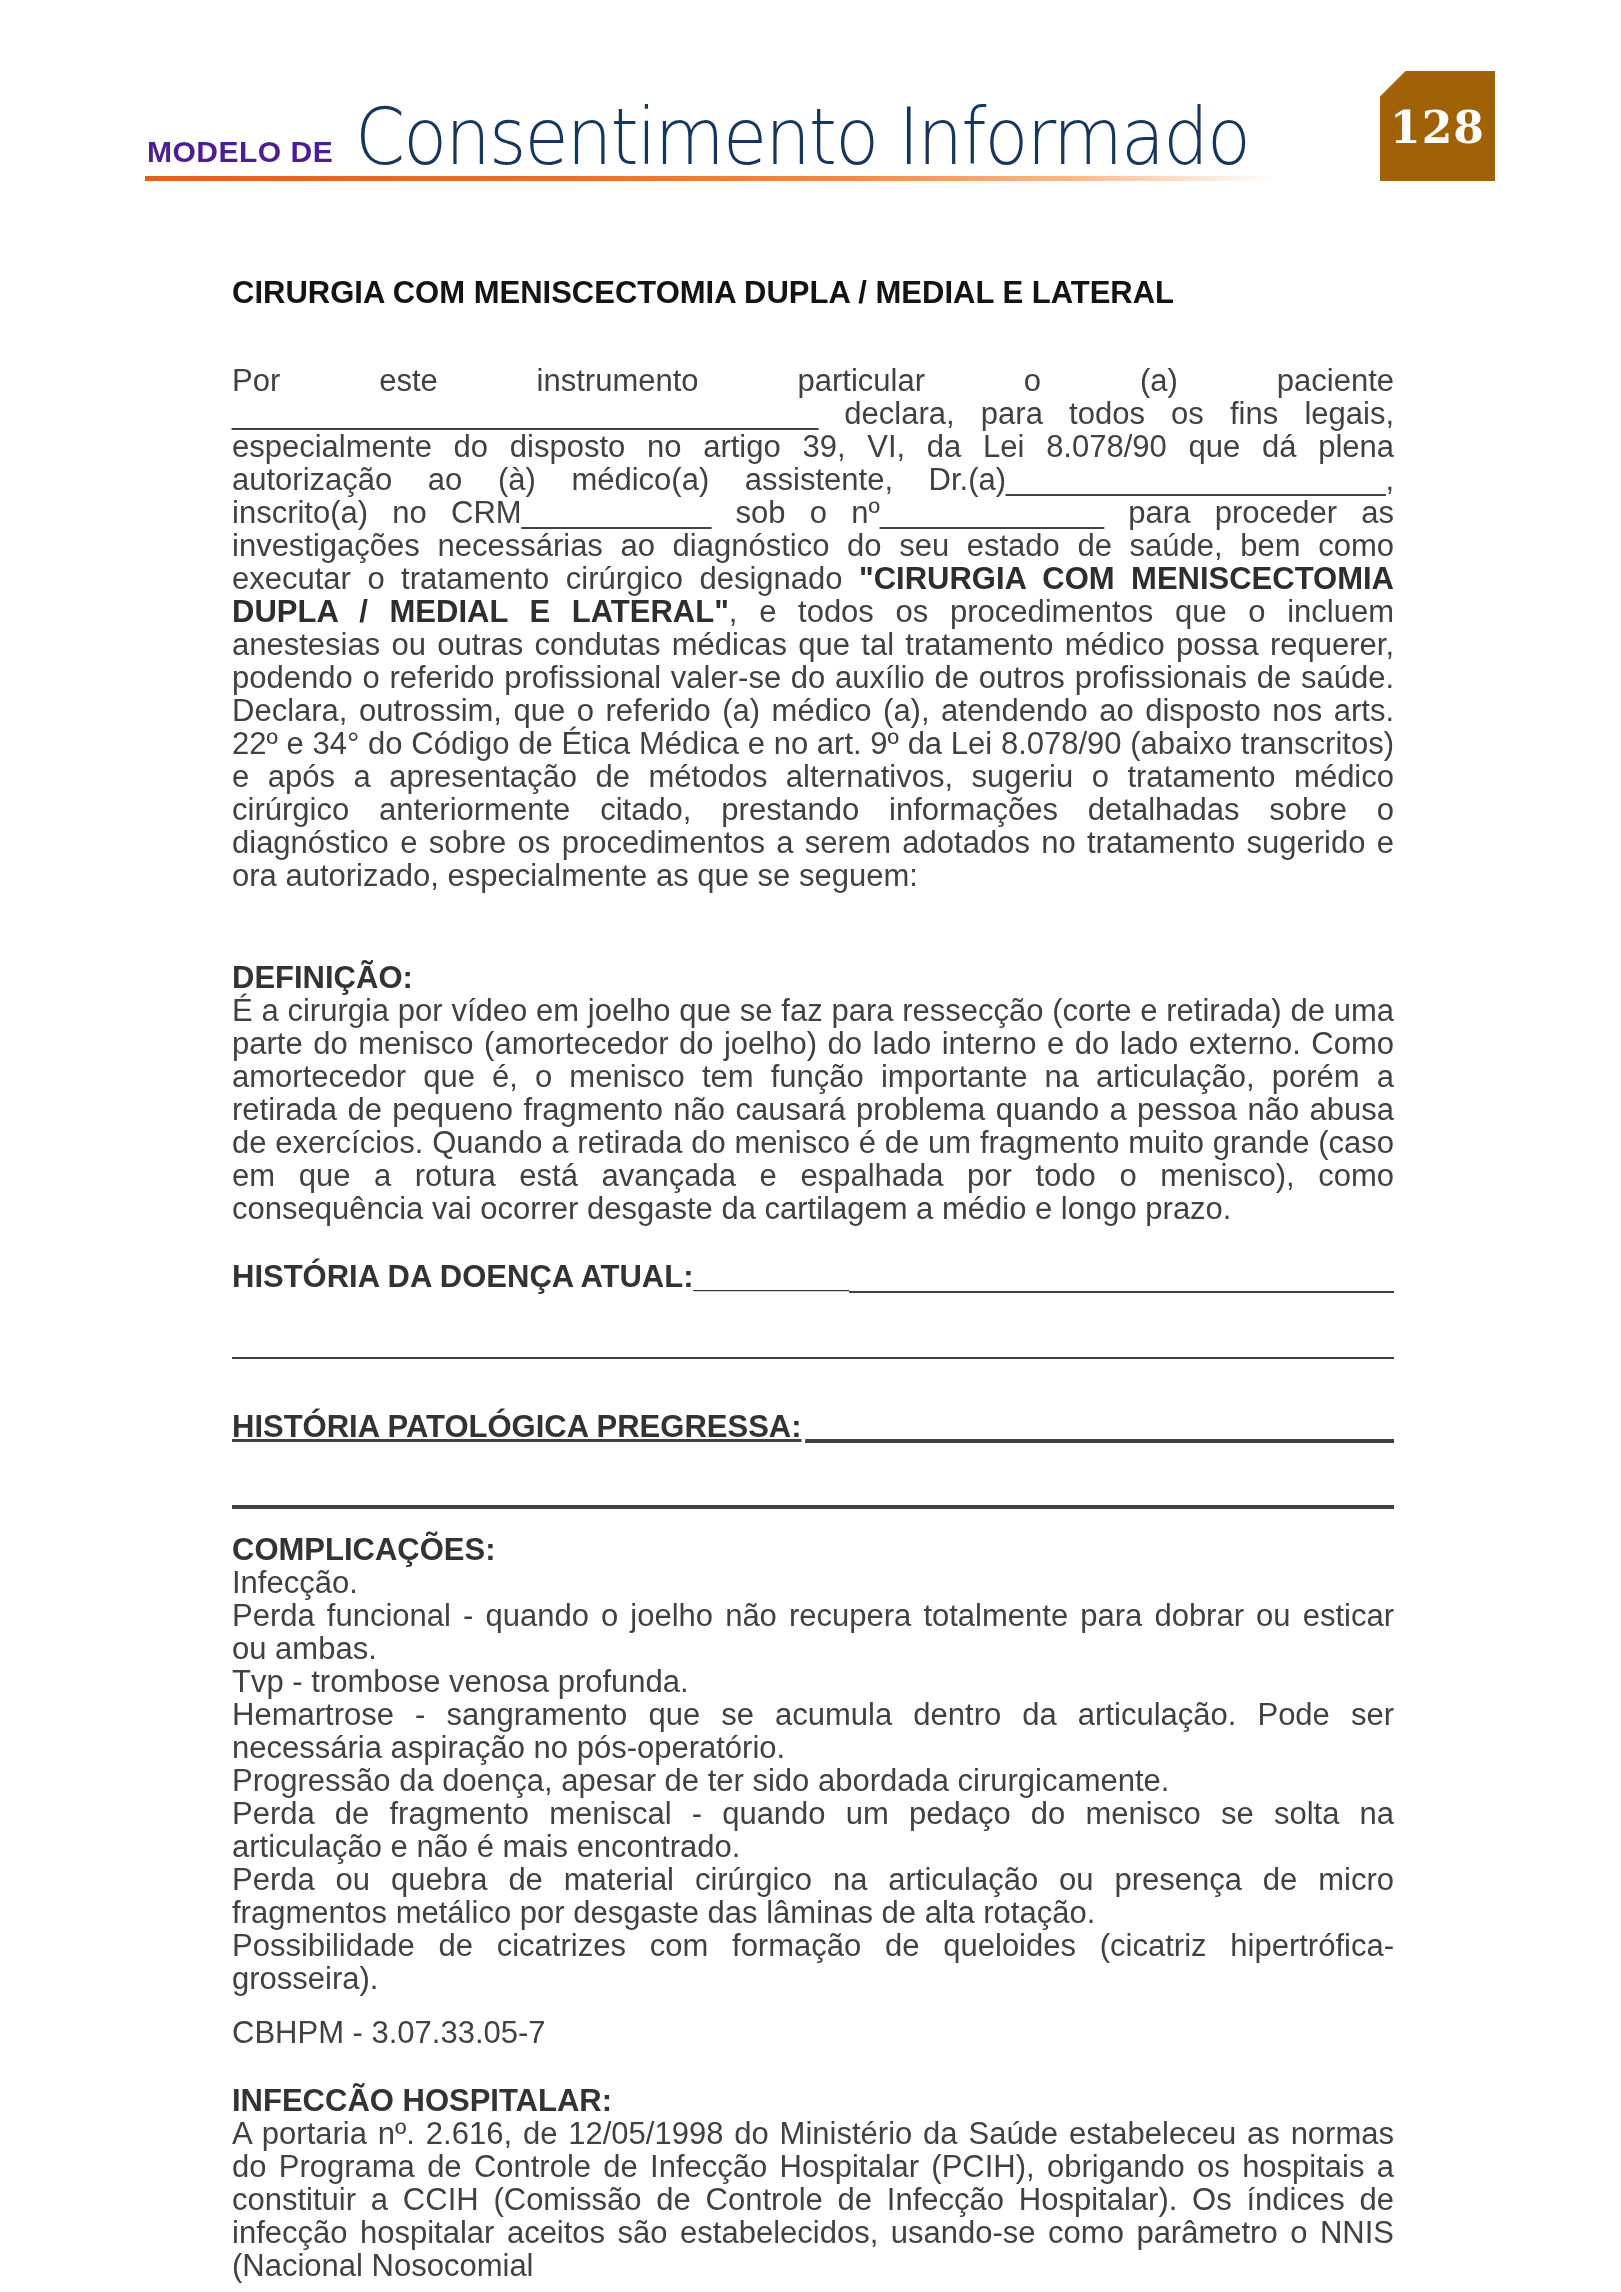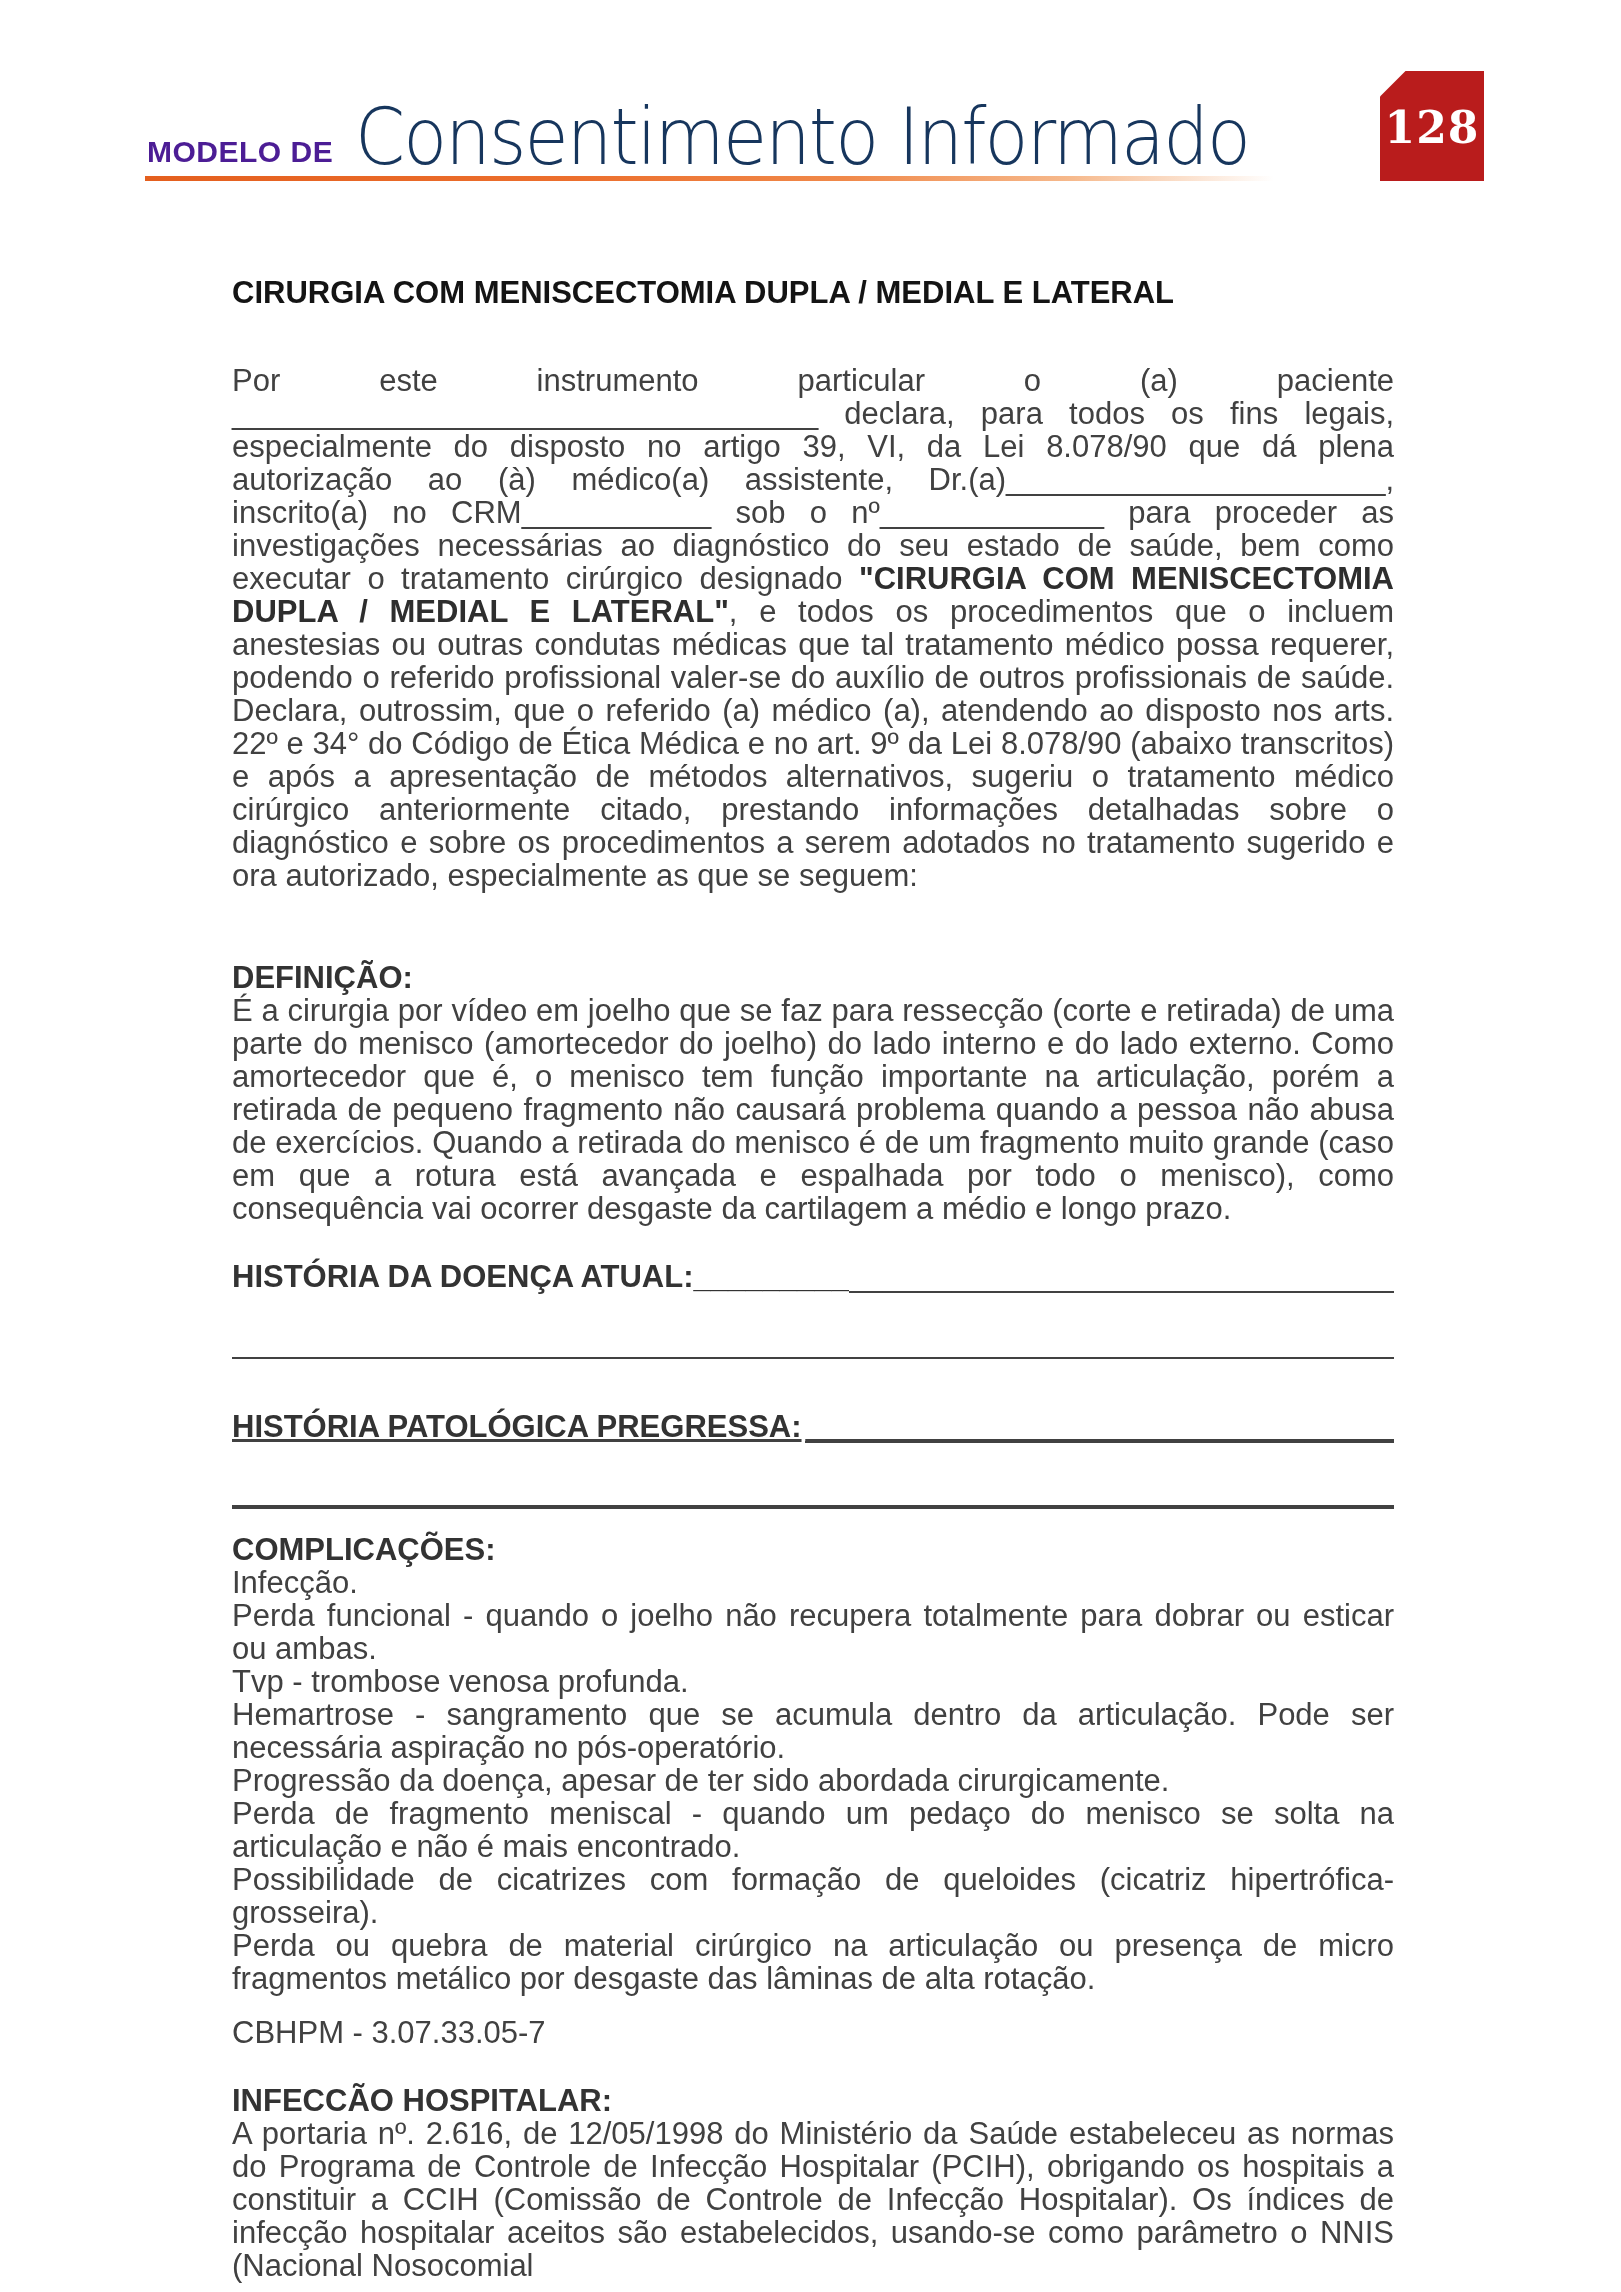--- a/index.html
+++ b/index.html
@@ -20,22 +20,22 @@
     font-weight:200;font-size:78px;line-height:1;
     color:#17365d;letter-spacing:-2px;
     transform:scaleX(0.92);transform-origin:left top;
     white-space:nowrap;
   }
   .orange-rule{
     position:absolute;left:145px;top:176px;width:1129px;height:4.9px;
     background:linear-gradient(90deg,#e45f1e 0%,#ec6f2d 38%,#f0894a 62%,#f6b98c 82%,rgba(250,215,188,0) 100%);
   }
   .page-badge{
-    position:absolute;left:1380px;top:71px;width:104px;height:110px;
-    background:#b91c1c;
+    position:absolute;left:1380px;top:71px;width:115px;height:110px;
+    background:#a16207;
     clip-path:polygon(25.5px 0,100% 0,100% 100%,0 100%,0 25.5px);
     display:flex;align-items:center;justify-content:center;
   }
   .page-badge span{
     font-family:"DejaVu Serif", serif;font-weight:bold;
     color:#ffffff;font-size:44px;letter-spacing:1px;line-height:1;
     margin-top:3.9px;
   }
   
   .content{
@@ -103,22 +103,22 @@
   </div>
 
   <div class="sec-compl">
     <div class="sec-head">COMPLICAÇÕES:</div>
     <p class="para">Infecção.</p>
     <p class="para">Perda funcional - quando o joelho não recupera totalmente para dobrar ou esticar ou ambas.</p>
     <p class="para">Tvp - trombose venosa profunda.</p>
     <p class="para">Hemartrose - sangramento que se acumula dentro da articulação. Pode ser necessária aspiração no pós-operatório.</p>
     <p class="para">Progressão da doença, apesar de ter sido abordada cirurgicamente.</p>
     <p class="para">Perda de fragmento meniscal - quando um pedaço do menisco se solta na articulação e não é mais encontrado.</p>
+    <p class="para">Perda ou quebra de material cirúrgico na articulação ou presença de micro fragmentos metálico por desgaste das lâminas de alta rotação.</p>
     <p class="para">Possibilidade de cicatrizes com formação de queloides (cicatriz hipertrófica-grosseira).</p>
-    <p class="para">Perda ou quebra de material cirúrgico na articulação ou presença de micro fragmentos metálico por desgaste das lâminas de alta rotação.</p>
   </div>
 
   <div class="codes">
     <div>CBHPM - 3.07.33.05-7</div>
   </div>
 
   <div class="sec-infec">
     <div class="sec-head">INFECCÃO HOSPITALAR:</div>
     <p class="para">A portaria nº. 2.616, de 12/05/1998 do Ministério da Saúde estabeleceu as normas do Programa de Controle de Infecção Hospitalar (PCIH), obrigando os hospitais a constituir a CCIH (Comissão de Controle de Infecção Hospitalar). Os índices de infecção hospitalar aceitos são estabelecidos, usando-se como parâmetro o NNIS (Nacional Nosocomial</p>
   </div>

